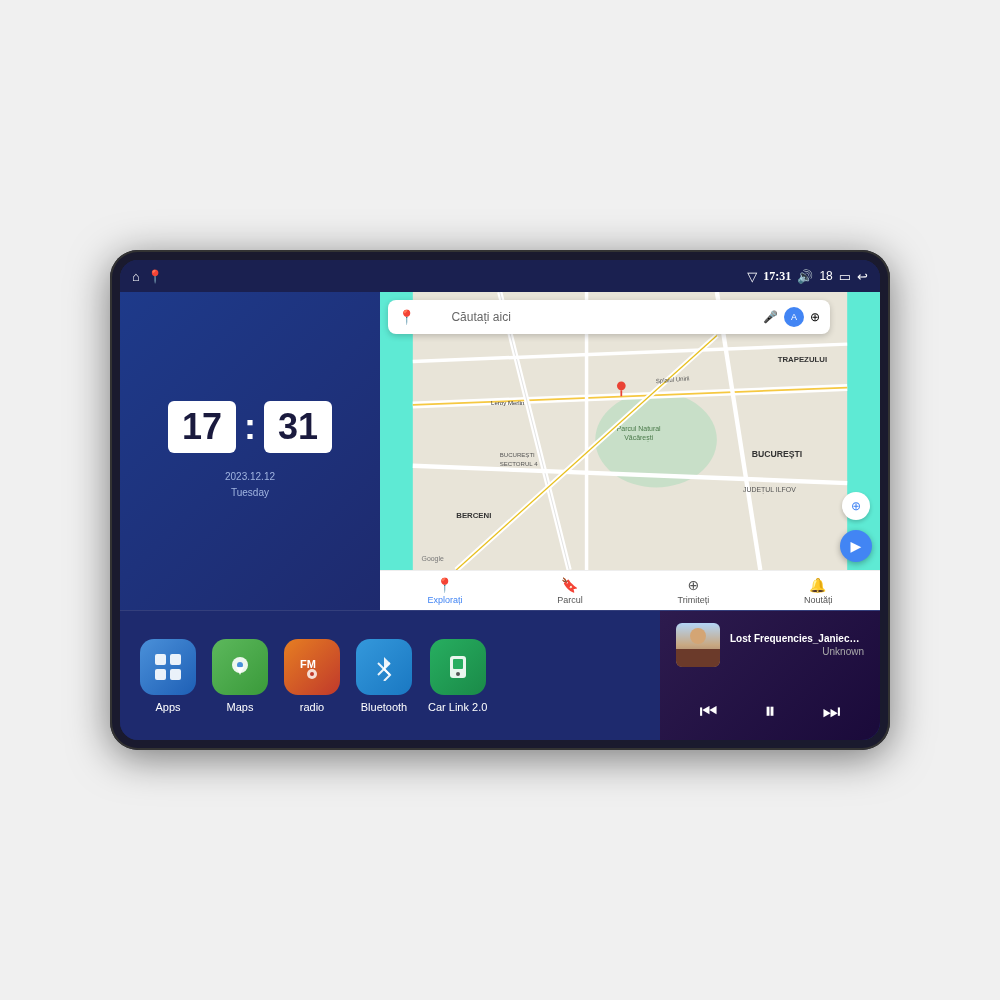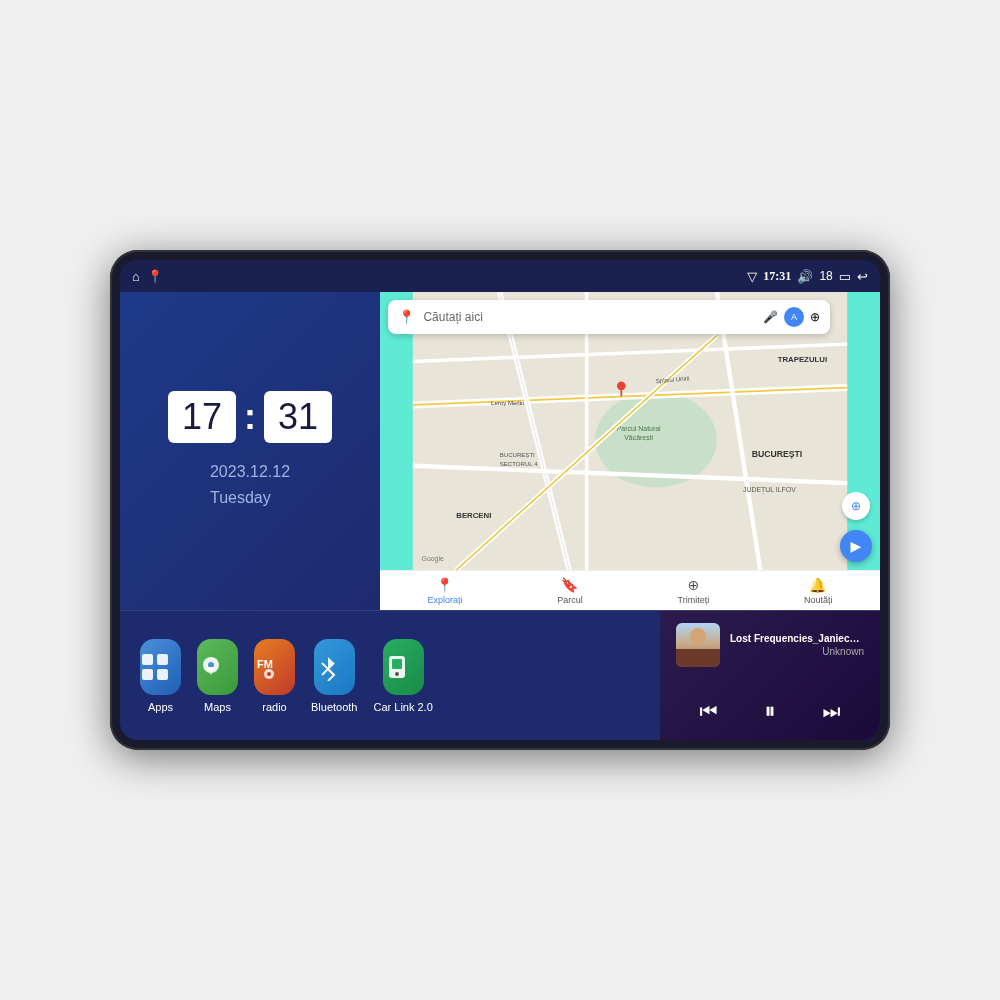--- a/index.html
+++ b/index.html
@@ -102,36 +102,37 @@
       gap: 8px;
       align-items: center;
       margin-bottom: 16px;
     }
 
     .clock-block {
       background: #fff;
       border-radius: 6px;
       padding: 8px 14px;
       font-size: 36px;
-      font-weight: normal;
+      font-weight: bold;
       color: #1a1a3e;
       min-width: 60px;
       text-align: center;
       line-height: 1;
     }
 
     .clock-colon {
       font-size: 36px;
       color: #fff;
       font-weight: bold;
     }
 
     .clock-date {
+      text-align: center;
       color: #a0b4e0;
-      font-size: 16px;
+      font-size: 10px;
       line-height: 1.6;
     }
 
     
     .map-widget {
       flex: 1;
       background: #e8e0d0;
       position: relative;
       overflow: hidden;
       display: flex;
@@ -156,20 +157,21 @@
 
     .map-search-icon {
       color: #4285f4;
       font-size: 14px;
     }
 
     .map-search-text {
       color: #666;
       font-size: 12px;
       flex: 1;
+      margin-left: 28px;
     }
 
     .map-search-actions {
       display: flex;
       gap: 6px;
       align-items: center;
     }
 
     .map-background {
       position: absolute;
@@ -234,25 +236,26 @@
 
     .app-icon-wrapper {
       display: flex;
       flex-direction: column;
       align-items: center;
       gap: 6px;
       cursor: pointer;
     }
 
     .app-icon {
-      width: 41px;
+      width: 56px;
       height: 56px;
       border-radius: 14px;
       display: flex;
       align-items: center;
+      justify-content: center;
       font-size: 24px;
     }
 
     .app-label {
       color: #fff;
       font-size: 11px;
     }
 
     .icon-apps { background: linear-gradient(135deg, #4a90d9, #1e5fb5); }
     .icon-maps { background: linear-gradient(135deg, #5cb85c, #3a9a3a); }

